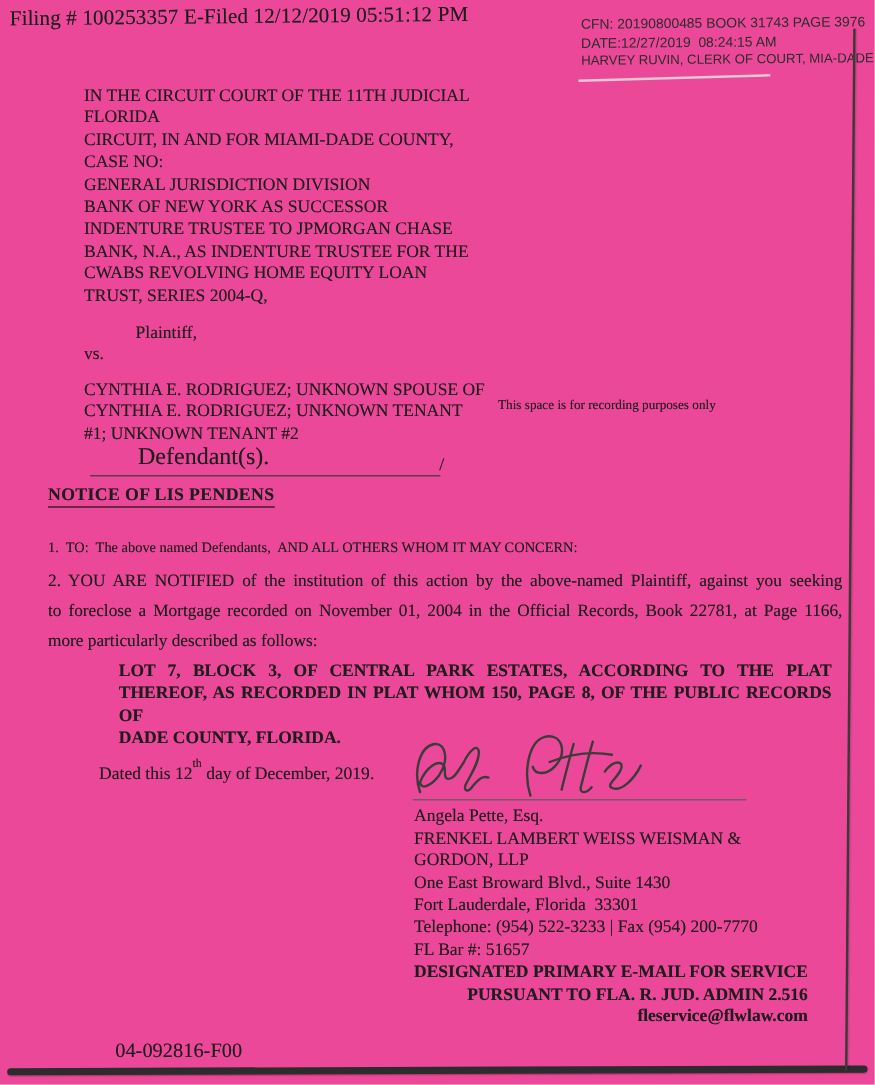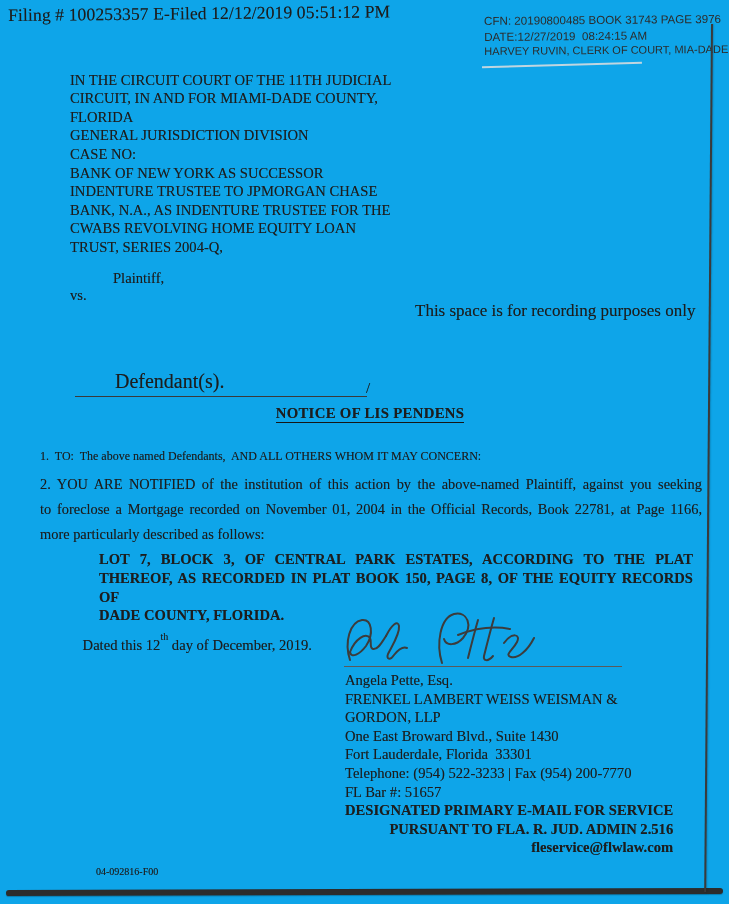--- a/index.html
+++ b/index.html
@@ -1,17 +1,17 @@
 <!DOCTYPE html>
 <html><head>
 <meta charset="utf-8">
 <style>
   html,body{margin:0;padding:0;background:#ffffff;}
   #page{
-    position:relative;width:729px;height:904px;background:#0ea5e9;
+    position:relative;width:729px;height:904px;background:#ec4899;
     overflow:hidden;font-family:"Liberation Serif",serif;color:#1d1d1d;
   }
   .abs{position:absolute;}
   .ink{color:#1d1d1d;text-shadow:0 0 .5px rgba(25,25,25,.45);}
   .line{white-space:pre;}
 
   .filing-header{left:8px;top:5px;font-size:17.6px;letter-spacing:.1px;
     transform:rotate(-0.55deg);transform-origin:left top;}
 
   .recording-stamp{left:484px;top:13px;font-family:"Liberation Sans",sans-serif;
@@ -20,47 +20,47 @@
   .recording-stamp .s3{font-size:11px;}
   .stamp-smudge{left:482px;top:64px;width:160px;height:2px;background:#dedede;
     transform:rotate(-1.6deg);opacity:.85;}
 
   .court-heading{left:70px;top:71px;font-size:14.6px;line-height:18.4px;}
   .plaintiff-block{left:70px;top:164px;font-size:14.6px;line-height:18.4px;}
   .plaintiff-label{left:113px;top:270px;font-size:14.6px;}
   .vs-label{left:70px;top:287px;font-size:14.6px;}
   .defendant-block{left:70px;top:316px;font-size:14.6px;line-height:18.4px;}
   .defendant-label{left:115px;top:370px;font-size:20px;}
-  .recording-note{left:415px;top:301px;font-size:17px;}
+  .recording-note{left:415px;top:332px;font-size:11px;}
 
   .case-rule{left:75px;top:396px;width:292px;height:1.3px;background:#3a3a3a;}
   .case-slash{left:366px;top:380px;font-size:15px;}
 
-  .doc-title-wrap{left:40px;top:404px;width:660px;text-align:center;}
+  .doc-title-wrap{left:40px;top:404px;width:660px;text-align:left;}
   .doc-title{font-weight:bold;font-size:14.8px;letter-spacing:.3px;
     border-bottom:1.6px solid #161616;padding-bottom:1px;}
 
   .para1{left:40px;top:449px;font-size:12px;}
   .para2{left:40px;top:472px;width:662px;font-size:14.4px;line-height:25.2px;}
   .para2 .j{text-align:justify;text-align-last:justify;}
 
   .legal-desc{left:99px;top:550px;width:594px;font-size:14.6px;font-weight:bold;
     line-height:18.8px;}
   .legal-desc .j{text-align:justify;text-align-last:justify;}
 
   .dated{left:68px;top:618px;font-size:14.6px;white-space:pre;}
   .dated sup{font-size:10px;position:relative;top:-4px;}
 
   .signature-svg{left:336px;top:608px;}
   .sig-rule{left:344px;top:666px;width:278px;height:1.2px;background:#5a5a5a;}
 
   .attorney-block{left:345px;top:671px;font-size:14.6px;line-height:18.6px;}
   .attorney-block .b{font-weight:bold;text-align:right;}
 
-  .footer-ref{left:59px;top:866px;font-size:10px;padding-left:37px;}
+  .footer-ref{left:59px;top:866px;font-size:17px;padding-left:37px;}
 
   .bottom-edge{left:6px;top:889px;width:717px;height:5.5px;background:#2c2c2c;
     border-radius:3px;transform:rotate(-0.18deg);box-shadow:0 1px 1px rgba(0,0,0,.25);}
   .right-edge{left:711px;top:24px;width:2.4px;height:868px;background:#3a3a3a;
     transform:rotate(0.45deg);transform-origin:top center;
     box-shadow:1px 0 1.5px rgba(0,0,0,.18);}
 </style>
 </head>
 <body>
 
@@ -70,36 +70,41 @@
 
   <div class="abs recording-stamp">
     <div class="line">CFN: 20190800485 BOOK 31743 PAGE 3976</div>
     <div class="line">DATE:12/27/2019  08:24:15 AM</div>
     <div class="line s3">HARVEY RUVIN, CLERK OF COURT, MIA-DADE CT</div>
   </div>
   <div class="abs stamp-smudge"></div>
 
   <div class="abs ink court-heading">
     <div class="line">IN THE CIRCUIT COURT OF THE 11TH JUDICIAL</div>
+    <div class="line">FLORIDA</div>
     <div class="line">CIRCUIT, IN AND FOR MIAMI-DADE COUNTY,</div>
-    <div class="line">FLORIDA</div>
+    <div class="line">CASE NO:</div>
     <div class="line">GENERAL JURISDICTION DIVISION</div>
-    <div class="line">CASE NO:</div>
   </div>
 
   <div class="abs ink plaintiff-block">
     <div class="line">BANK OF NEW YORK AS SUCCESSOR</div>
     <div class="line">INDENTURE TRUSTEE TO JPMORGAN CHASE</div>
     <div class="line">BANK, N.A., AS INDENTURE TRUSTEE FOR THE</div>
     <div class="line">CWABS REVOLVING HOME EQUITY LOAN</div>
     <div class="line">TRUST, SERIES 2004-Q,</div>
   </div>
   <div class="abs ink plaintiff-label line">Plaintiff,</div>
   <div class="abs ink vs-label line">vs.</div>
 
+  <div class="abs ink defendant-block">
+    <div class="line">CYNTHIA E. RODRIGUEZ; UNKNOWN SPOUSE OF</div>
+    <div class="line">CYNTHIA E. RODRIGUEZ; UNKNOWN TENANT</div>
+    <div class="line">#1; UNKNOWN TENANT #2</div>
+  </div>
   <div class="abs ink defendant-label line">Defendant(s).</div>
 
   <div class="abs ink recording-note line">This space is for recording purposes only</div>
 
   <div class="abs case-rule"></div>
   <div class="abs ink case-slash">/</div>
 
   <div class="abs doc-title-wrap">
     <span class="ink doc-title">NOTICE OF LIS PENDENS</span>
   </div>
@@ -107,21 +112,21 @@
   <div class="abs ink para1 line">1.  TO:  The above named Defendants,  AND ALL OTHERS WHOM IT MAY CONCERN:</div>
 
   <div class="abs ink para2">
     <div class="j">2. YOU ARE NOTIFIED of the institution of this action by the above-named Plaintiff, against you seeking</div>
     <div class="j">to foreclose a Mortgage recorded on November 01, 2004 in the Official Records, Book 22781, at Page 1166,</div>
     <div>more particularly described as follows:</div>
   </div>
 
   <div class="abs ink legal-desc">
     <div class="j">LOT 7, BLOCK 3, OF CENTRAL PARK ESTATES, ACCORDING TO THE PLAT</div>
-    <div class="j">THEREOF, AS RECORDED IN PLAT BOOK 150, PAGE 8, OF THE EQUITY RECORDS OF</div>
+    <div class="j">THEREOF, AS RECORDED IN PLAT WHOM 150, PAGE 8, OF THE PUBLIC RECORDS OF</div>
     <div>DADE COUNTY, FLORIDA.</div>
   </div>
 
   <div class="abs ink dated">
     <span>Dated this 12</span><sup>th</sup><span> day of December, 2019.</span>
   </div>
 
   <svg class="abs signature-svg" width="300" height="62" viewBox="0 0 300 62" fill="none">
     <g stroke="#3c3c3c" stroke-width="2" stroke-linecap="round" fill="none">
       <path d="M14,52 C8,34 14,14 26,12 C36,11 38,26 30,38 C24,46 15,51 14,44 C19,31 30,24 34,30 C36,34 33,40 37,41 C42,42 46,34 50,28"></path>

